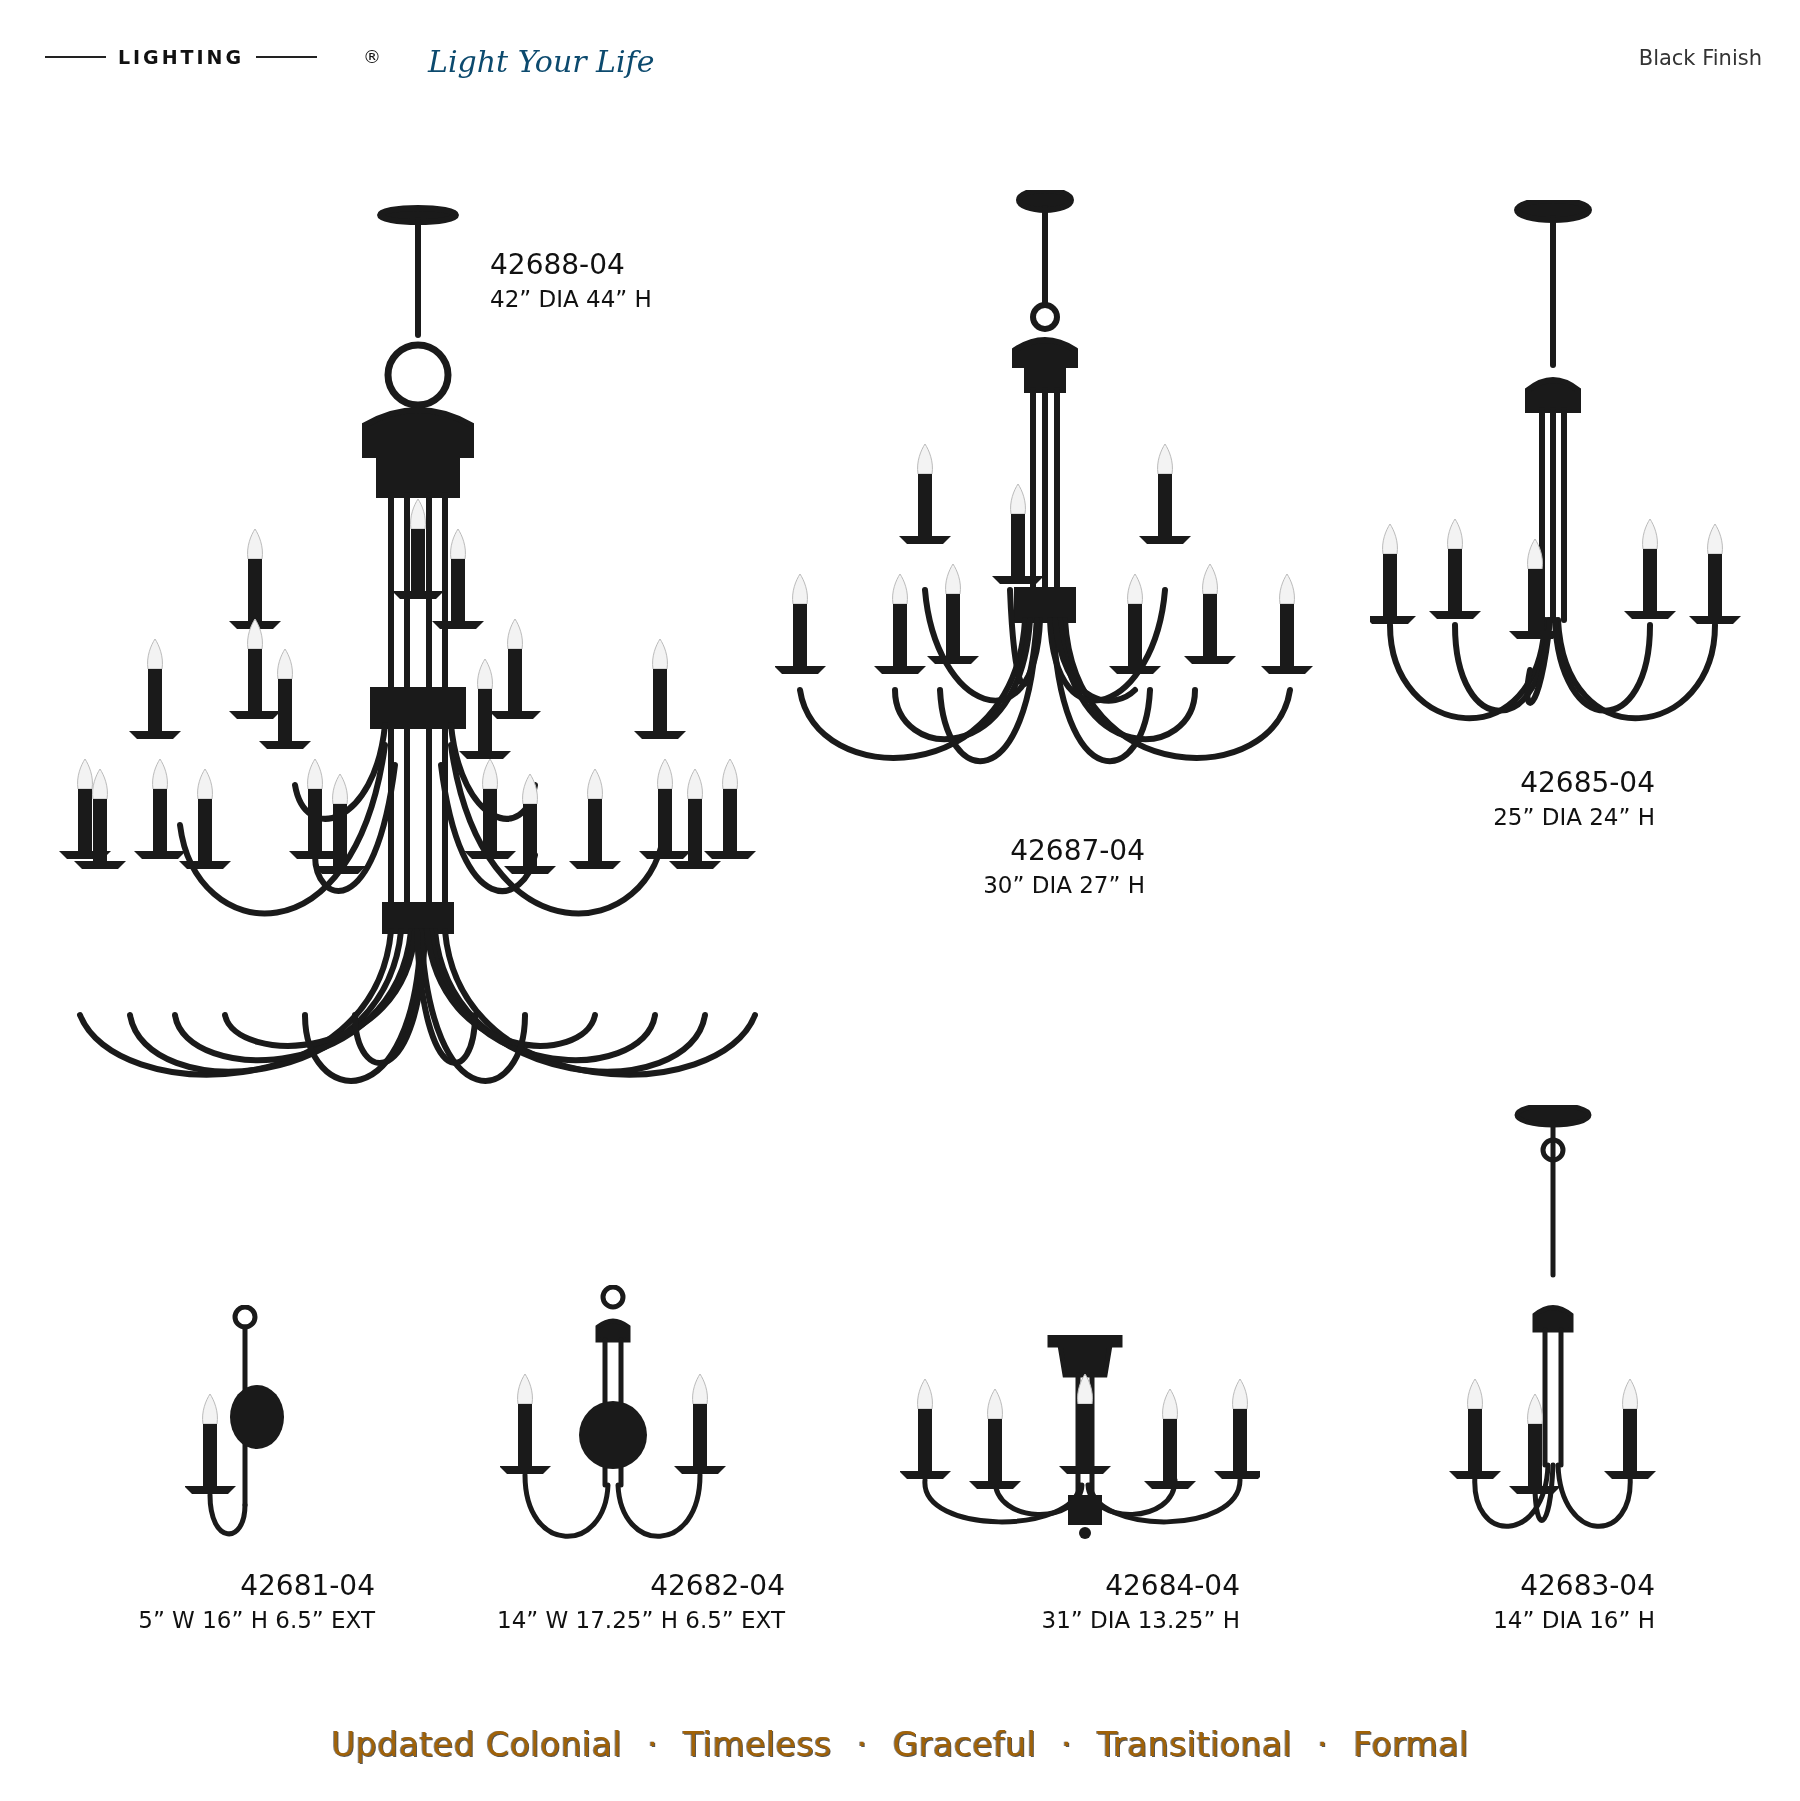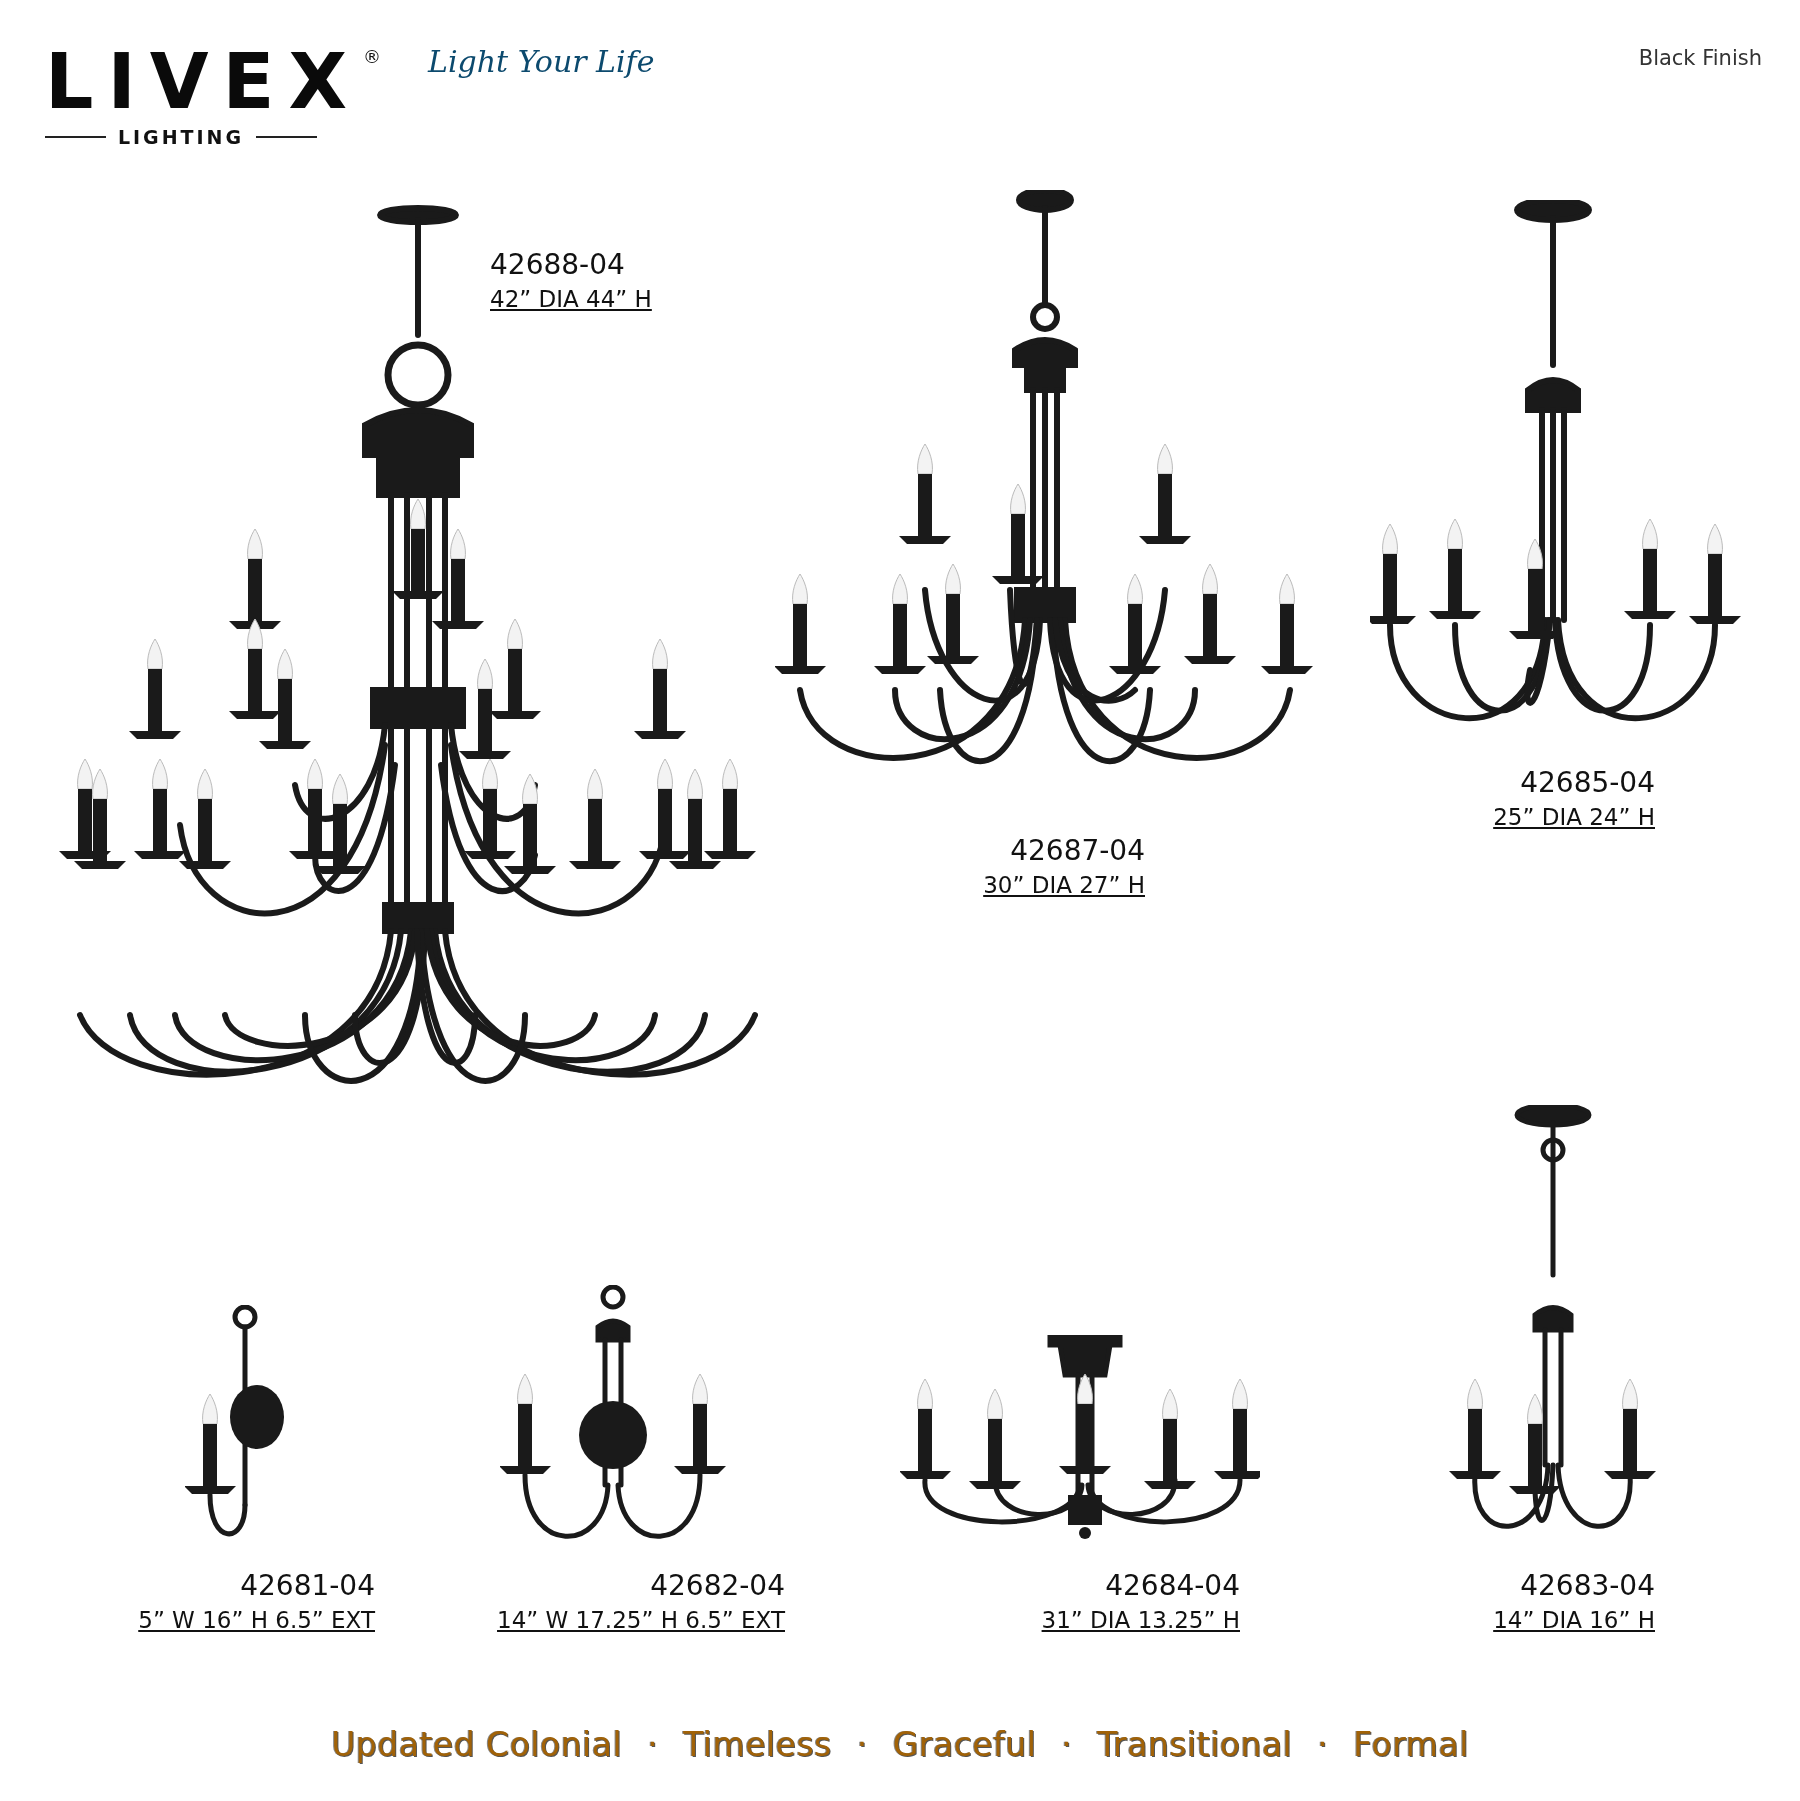--- a/index.html
+++ b/index.html
@@ -16,31 +16,30 @@
   .tagline { position: absolute; left: 428px; top: 44px; font-family: "DejaVu Serif", serif; font-style: italic; font-size: 30px; color: #0c4a6e; }
 
   .collection { position: absolute; right: 38px; top: 38px; text-align: right; }
   .collection-name { font-size: 54px; letter-spacing: 6px; font-weight: normal; color: #111; line-height: 64px; }
   .collection-finish { font-size: 21px; color: #333; margin-top: 8px; }
 
   .product { position: absolute; }
   .product svg { display: block; }
   .label { position: absolute; text-align: right; white-space: nowrap; color: #111; }
   .label .sku { font-size: 28px; line-height: 36px; }
-  .label .dims { font-size: 23px; line-height: 32px; text-decoration: underline; }
+  .label .dims { font-size: 23px; line-height: 32px; }
   .label.left { text-align: left; }
 
   .footer { position: absolute; left: 0; width: 1800px; top: 1725px; text-align: center; font-size: 33px; color: #a16207; text-shadow: 1px 1px 0 #555, -1px 0 0 #888; letter-spacing: 0.5px; }
   .footer .dot { margin: 0 14px; }
 </style>
 </head>
 <body>
 
 <div class="logo">
-  <div class="logo-word">LIVEX</div>
   <div class="logo-reg">®</div>
   <div class="logo-sub">
     <div class="rule"></div>
     <span>LIGHTING</span>
     <div class="rule"></div>
   </div>
 </div>
 <div class="tagline">Light Your Life</div>
 
 <div class="collection">

